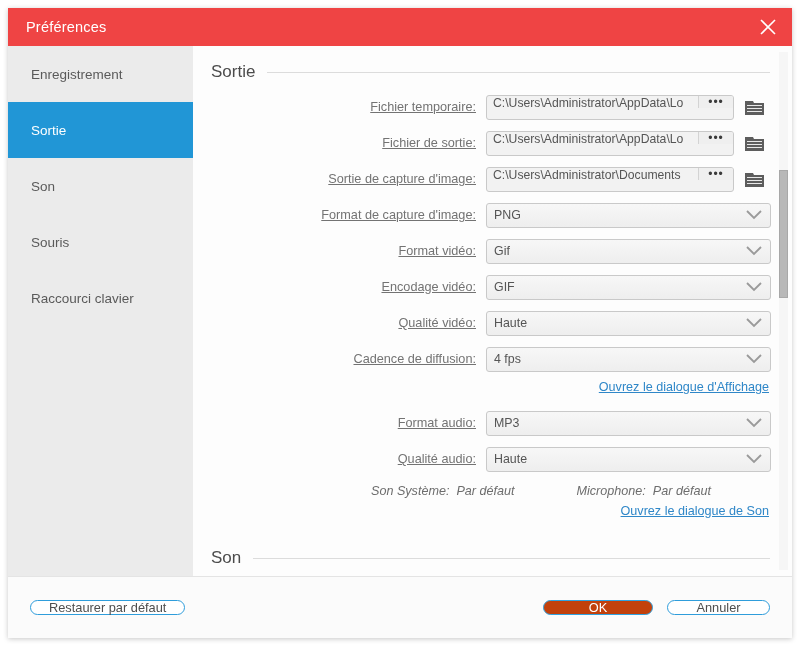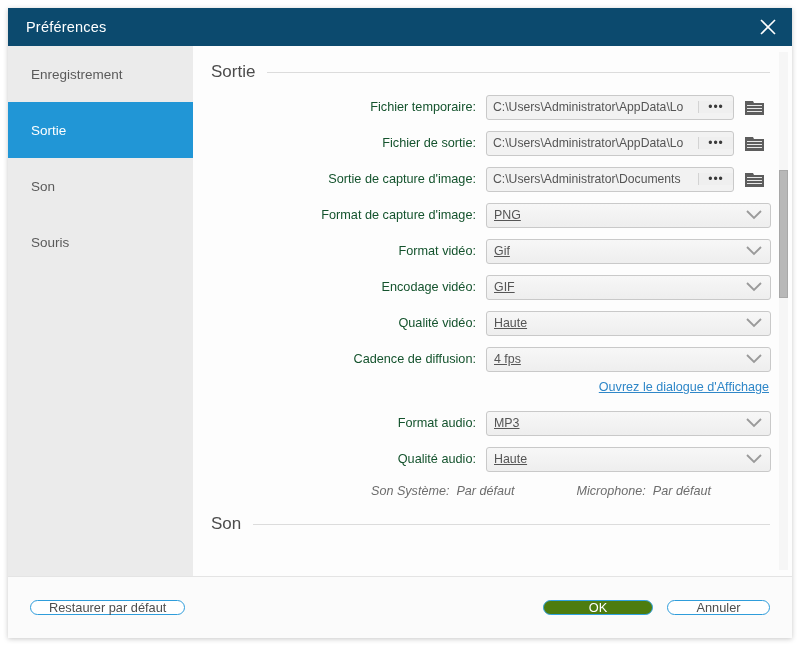--- a/index.html
+++ b/index.html
@@ -23,21 +23,21 @@
     background: #fdfdfd;
     box-shadow: 0 1px 5px rgba(0,0,0,0.22);
     display: flex;
     flex-direction: column;
     overflow: hidden;
   }
 
   
   .titlebar {
     height: 38px;
-    background: #0c4a6e;
+    background: #ef4444;
     flex: 0 0 38px;
     display: flex;
     align-items: center;
     justify-content: space-between;
     padding: 0 0 0 18px;
     box-sizing: border-box;
   }
   .title-text {
     color: #ffffff;
     font-size: 14.5px;
@@ -122,34 +122,35 @@
     height: 30px;
     margin-bottom: 6px;
   }
   .field-label {
     width: 275px;
     flex: 0 0 275px;
     text-align: right;
     padding-right: 10px;
     box-sizing: border-box;
     font-size: 12.7px;
-    color: #14532d;
+    color: #737373;
     white-space: nowrap;
+    text-decoration: underline;
   }
 
   
   .path-input {
     width: 248px;
     flex: 0 0 248px;
     height: 25px;
     border: 1px solid #c9c9c9;
     border-radius: 3px;
     background: #f2f2f2;
     display: flex;
-    align-items: center;
+    align-items: flex-start;
     box-sizing: border-box;
     overflow: hidden;
   }
   .path-value {
     flex: 1 1 auto;
     display: flex;
     align-items: center;
     padding-left: 6px;
     font-size: 12.2px;
     color: #555;
@@ -185,21 +186,20 @@
     border-radius: 3px;
     background: linear-gradient(#f7f7f7, #eeeeee);
     display: flex;
     align-items: center;
     justify-content: space-between;
     padding: 0 8px 0 7px;
     box-sizing: border-box;
     font-size: 12.4px;
     color: #555;
     cursor: pointer;
-    text-decoration: underline;
   }
   .select .chev { display: flex; align-items: center; }
 
   .link-row {
     display: flex;
     justify-content: flex-end;
     padding-right: 1px;
     margin-top: 6px;
     margin-bottom: 14px;
   }
@@ -266,21 +266,21 @@
     cursor: pointer;
     box-sizing: border-box;
     padding: 0 18px;
   }
   .btn-outline {
     border: 1px solid #2f9ddb;
     background: #ffffff;
     color: #4e4e4e;
   }
   .btn-primary {
-    background: #4d7c0f;
+    background: #c2410c;
     border: 1px solid #30a2e0;
     color: #ffffff;
     width: 110px;
     padding: 0;
   }
   .btn-cancel {
     width: 103px;
     padding: 0;
   }
   .footer-right {
@@ -315,20 +315,23 @@
       </div>
       <div class="side-item active">
         <span>Sortie</span>
       </div>
       <div class="side-item">
         <span>Son</span>
       </div>
       <div class="side-item">
         <span>Souris</span>
       </div>
+      <div class="side-item">
+        <span>Raccourci clavier</span>
+      </div>
     </div>
 
     <div class="main">
       <div class="main-inner">
 
         <div class="section-head">
           <div class="sec-title">Sortie</div>
           <div class="sec-rule"></div>
         </div>
 
@@ -468,20 +471,23 @@
           </div>
         </div>
 
         <div class="device-row">
           <span class="dev-label">Son Système:</span>
           <span class="dev-val">Par défaut</span>
           <span class="dev-label">Microphone:</span>
           <span class="dev-val last">Par défaut</span>
         </div>
 
+        <div class="link-row">
+          <span class="link">Ouvrez le dialogue de Son</span>
+        </div>
 
         <div class="section-head">
           <div class="sec-title">Son</div>
           <div class="sec-rule"></div>
         </div>
 
       </div>
 
       <div class="scroll-track">
         <div class="scroll-thumb"></div>

